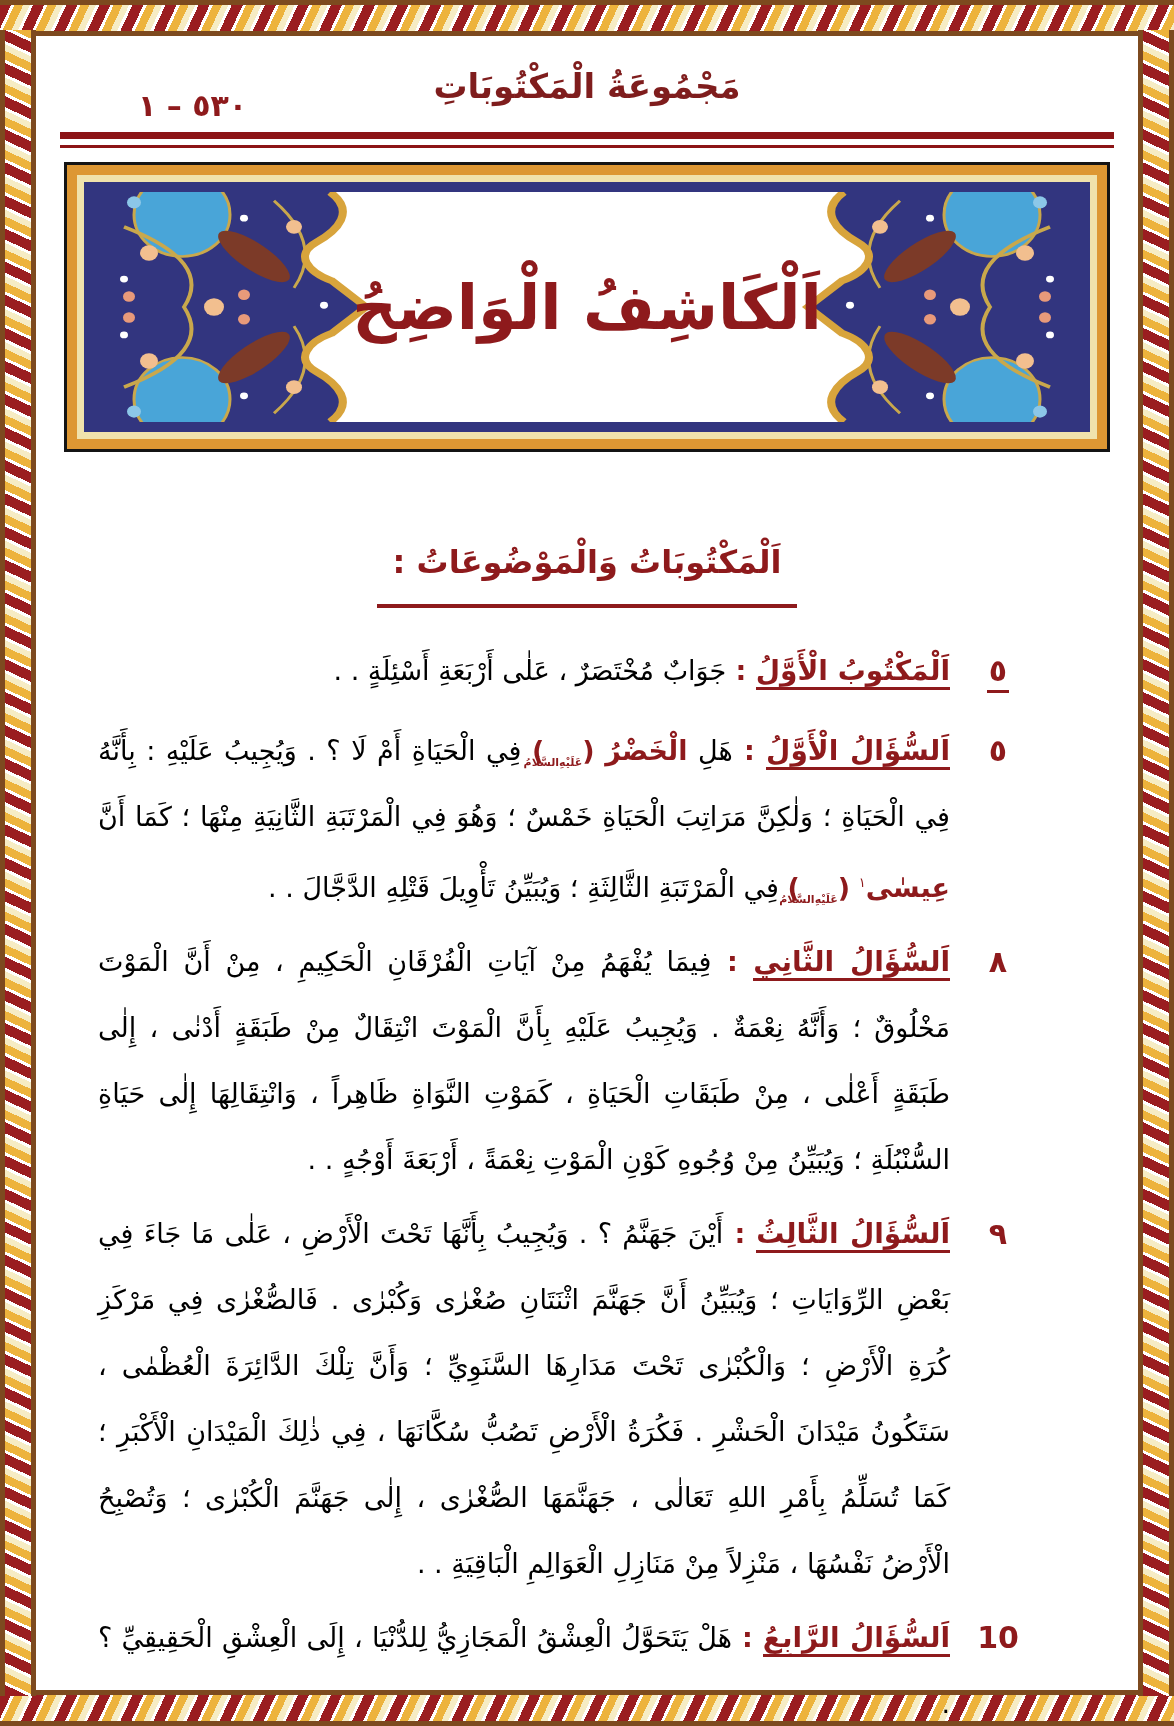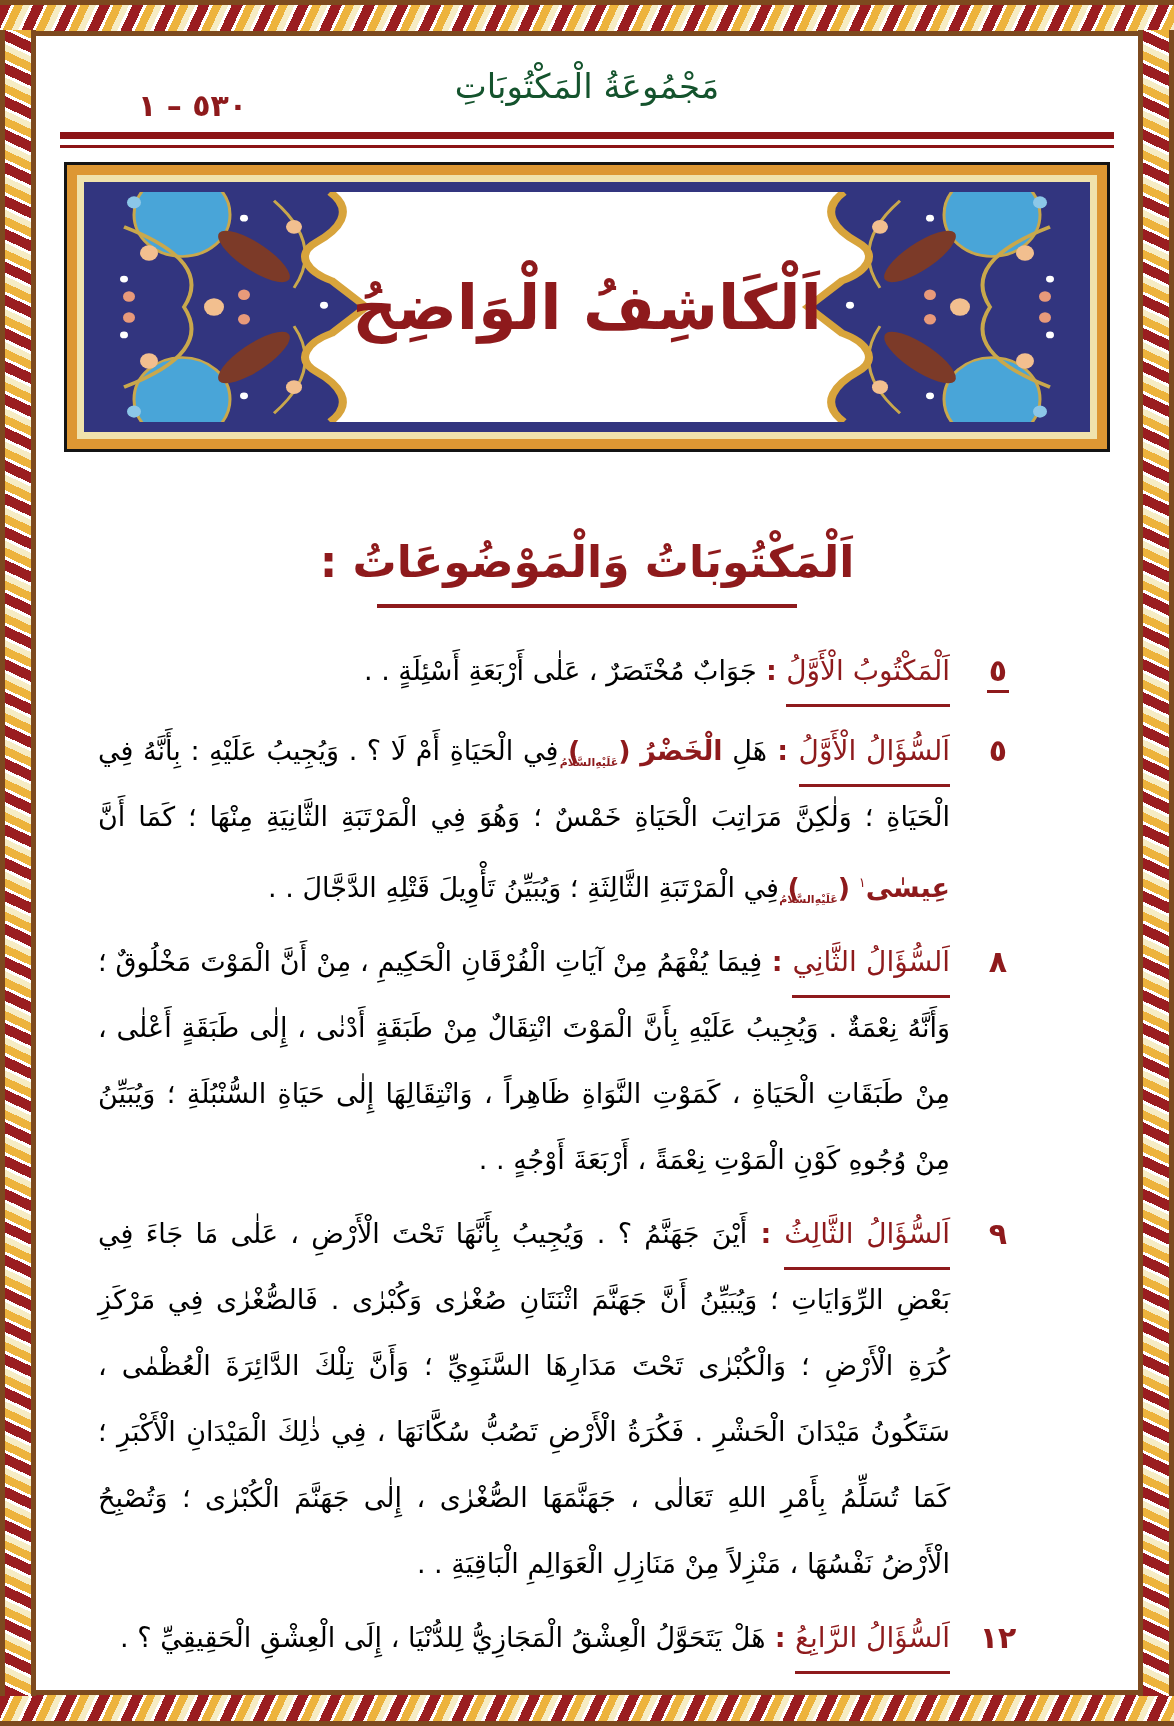--- a/index.html
+++ b/index.html
@@ -11,48 +11,48 @@
         background:repeating-linear-gradient(115deg,#9A1D20 0 10px,#ffffff 10px 13px,#EDB33C 13px 21px,#F6ECC4 21px 27px,#ffffff 27px 30px);}
   .fr-v{top:30px;bottom:30px;width:36px;border-left:5px solid #7D4A1F;border-right:5px solid #7D4A1F;
         background:repeating-linear-gradient(25deg,#9A1D20 0 10px,#ffffff 10px 13px,#EDB33C 13px 21px,#F6ECC4 21px 27px,#ffffff 27px 30px);}
   .fr-top{top:0;} .fr-bottom{bottom:0;} .fr-left{left:0;} .fr-right{right:0;}
   
   .content{position:absolute;left:36px;right:36px;top:36px;bottom:36px;
            padding:24px 24px 0 24px;box-sizing:border-box;direction:rtl;}
   
   .header{position:relative;height:66px;}
   .book-title{position:absolute;left:0;right:0;top:6px;text-align:center;
-              font-size:34px;font-weight:normal;color:#14532d;}
+              font-size:34px;font-weight:bold;color:#7f1d1d;}
   .page-range{position:absolute;left:auto;right:auto;top:28px;font-size:30px;font-weight:bold;color:#8E1A1C;
               left:78px;direction:rtl;}
   .rule{margin-top:6px;height:6px;border-top:7px solid #8C1416;border-bottom:3px solid #8C1416;}
   
   .banner{margin:14px auto 0;width:1046px;height:290px;border:3px solid #141414;box-sizing:border-box;}
   .b1{height:100%;border:10px solid #DD9733;box-sizing:border-box;}
   .b2{height:100%;border:7px solid #F0E2AC;box-sizing:border-box;}
   .b3{height:100%;border:10px solid #32357F;box-sizing:border-box;background:#fff;position:relative;overflow:hidden;}
   .wing{position:absolute;top:0;height:100%;width:330px;}
   .wing-left{left:0;}
   .wing-right{right:0;transform:scaleX(-1);}
   .banner-text{position:absolute;inset:0;display:flex;flex-direction:column;align-items:center;
                justify-content:center;gap:26px;z-index:2;}
   .banner-title{font-size:62px;font-weight:bold;color:#8E1A1C;}
   .banner-subtitle{font-size:31px;font-weight:bold;color:#8E1A1C;}
   
-  .section-heading{margin-top:82px;text-align:center;font-size:44px;line-height:56px;
+  .section-heading{margin-top:82px;text-align:center;font-size:32px;line-height:56px;
                    font-weight:bold;color:#8E1A1C;}
   .heading-underline{width:420px;height:0;border-top:4px solid #8E1A1C;margin:14px auto 0;}
   
   .entries{margin-top:30px;font-size:27px;line-height:66px;text-align:justify;color:#000;}
   .entry{position:relative;padding-right:164px;padding-left:38px;margin-bottom:8px;}
   .entry.first{margin-bottom:14px;}
   .num{position:absolute;right:86px;top:0;width:60px;text-align:center;
        font-size:30px;font-weight:bold;color:#8E1A1C;line-height:66px;}
   .num .dash{display:block;width:22px;height:3px;background:#8E1A1C;margin:-14px auto 0;}
-  .label{color:#8E1A1C;font-weight:normal;font-size:28px;border-bottom:3px solid #8E1A1C;padding-bottom:17px;}
+  .label{color:#8E1A1C;font-weight:bold;font-size:28px;border-bottom:3px solid #8E1A1C;padding-bottom:0;}
   .red{color:#8E1A1C;font-weight:bold;}
   sup.fn{color:#8E1A1C;font-size:13px;}
   .hon{display:inline-flex;flex-direction:row;align-items:center;vertical-align:-6px;
        font-size:11px;line-height:11px;color:#8E1A1C;font-weight:bold;width:38px;}
   .paren{color:#8E1A1C;font-weight:bold;}
 </style>
 </head>
 <body>
 
 <div class="page">
@@ -178,17 +178,17 @@
         <div class="entry first"><span class="num">٥<span class="dash"></span></span><span><span class="label">اَلْمَكْتُوبُ الْأَوَّلُ</span><span class="red"> : </span><span>جَوَابٌ مُخْتَصَرٌ ، عَلٰى أَرْبَعَةِ أَسْئِلَةٍ . .</span></span></div>
         <div class="entry"><span class="num">٥</span><span><span class="label">اَلسُّؤَالُ الْأَوَّلُ</span><span class="red"> : </span><span>هَلِ </span><span class="red">الْخَضْرُ</span><span> </span><span><span class="paren">(</span><span class="hon">
                 <span>عَلَيْهِ</span>
                 <span>السَّلَامُ</span>
               </span><span class="paren">)</span></span><span> فِي الْحَيَاةِ أَمْ لَا ؟ . وَيُجِيبُ عَلَيْهِ : بِأَنَّهُ فِي الْحَيَاةِ ؛ وَلٰكِنَّ مَرَاتِبَ الْحَيَاةِ خَمْسٌ ؛ وَهُوَ فِي الْمَرْتَبَةِ الثَّانِيَةِ مِنْهَا ؛ كَمَا أَنَّ </span><span class="red">عِيسٰى</span><sup class="fn">١</sup><span> </span><span><span class="paren">(</span><span class="hon">
                 <span>عَلَيْهِ</span>
                 <span>السَّلَامُ</span>
               </span><span class="paren">)</span></span><span> فِي الْمَرْتَبَةِ الثَّالِثَةِ ؛ وَيُبَيِّنُ تَأْوِيلَ قَتْلِهِ الدَّجَّالَ . .</span></span></div>
         <div class="entry"><span class="num">٨</span><span><span class="label">اَلسُّؤَالُ الثَّانِي</span><span class="red"> : </span><span>فِيمَا يُفْهَمُ مِنْ آيَاتِ الْفُرْقَانِ الْحَكِيمِ ، مِنْ أَنَّ الْمَوْتَ مَخْلُوقٌ ؛ وَأَنَّهُ نِعْمَةٌ . وَيُجِيبُ عَلَيْهِ بِأَنَّ الْمَوْتَ انْتِقَالٌ مِنْ طَبَقَةٍ أَدْنٰى ، إِلٰى طَبَقَةٍ أَعْلٰى ، مِنْ طَبَقَاتِ الْحَيَاةِ ، كَمَوْتِ النَّوَاةِ ظَاهِراً ، وَانْتِقَالِهَا إِلٰى حَيَاةِ السُّنْبُلَةِ ؛ وَيُبَيِّنُ مِنْ وُجُوهِ كَوْنِ الْمَوْتِ نِعْمَةً ، أَرْبَعَةَ أَوْجُهٍ . .</span></span></div>
         <div class="entry"><span class="num">٩</span><span><span class="label">اَلسُّؤَالُ الثَّالِثُ</span><span class="red"> : </span><span>أَيْنَ جَهَنَّمُ ؟ . وَيُجِيبُ بِأَنَّهَا تَحْتَ الْأَرْضِ ، عَلٰى مَا جَاءَ فِي بَعْضِ الرِّوَايَاتِ ؛ وَيُبَيِّنُ أَنَّ جَهَنَّمَ اثْنَتَانِ صُغْرٰى وَكُبْرٰى . فَالصُّغْرٰى فِي مَرْكَزِ كُرَةِ الْأَرْضِ ؛ وَالْكُبْرٰى تَحْتَ مَدَارِهَا السَّنَوِيِّ ؛ وَأَنَّ تِلْكَ الدَّائِرَةَ الْعُظْمٰى ، سَتَكُونُ مَيْدَانَ الْحَشْرِ . فَكُرَةُ الْأَرْضِ تَصُبُّ سُكَّانَهَا ، فِي ذٰلِكَ الْمَيْدَانِ الْأَكْبَرِ ؛ كَمَا تُسَلِّمُ بِأَمْرِ اللهِ تَعَالٰى ، جَهَنَّمَهَا الصُّغْرٰى ، إِلٰى جَهَنَّمَ الْكُبْرٰى ؛ وَتُصْبِحُ الْأَرْضُ نَفْسُهَا ، مَنْزِلاً مِنْ مَنَازِلِ الْعَوَالِمِ الْبَاقِيَةِ . .</span></span></div>
-        <div class="entry"><span class="num">١٢</span><span><span class="label">اَلسُّؤَالُ الرَّابِعُ</span><span class="red"> : </span><span>هَلْ يَتَحَوَّلُ الْعِشْقُ الْمَجَازِيُّ لِلدُّنْيَا ، إِلَى الْعِشْقِ الْحَقِيقِيِّ ؟ .</span></span></div>
+        <div class="entry"><span class="num">10</span><span><span class="label">اَلسُّؤَالُ الرَّابِعُ</span><span class="red"> : </span><span>هَلْ يَتَحَوَّلُ الْعِشْقُ الْمَجَازِيُّ لِلدُّنْيَا ، إِلَى الْعِشْقِ الْحَقِيقِيِّ ؟ .</span></span></div>
       </div>
 
   </div>
 </div>
 
 </body></html>

